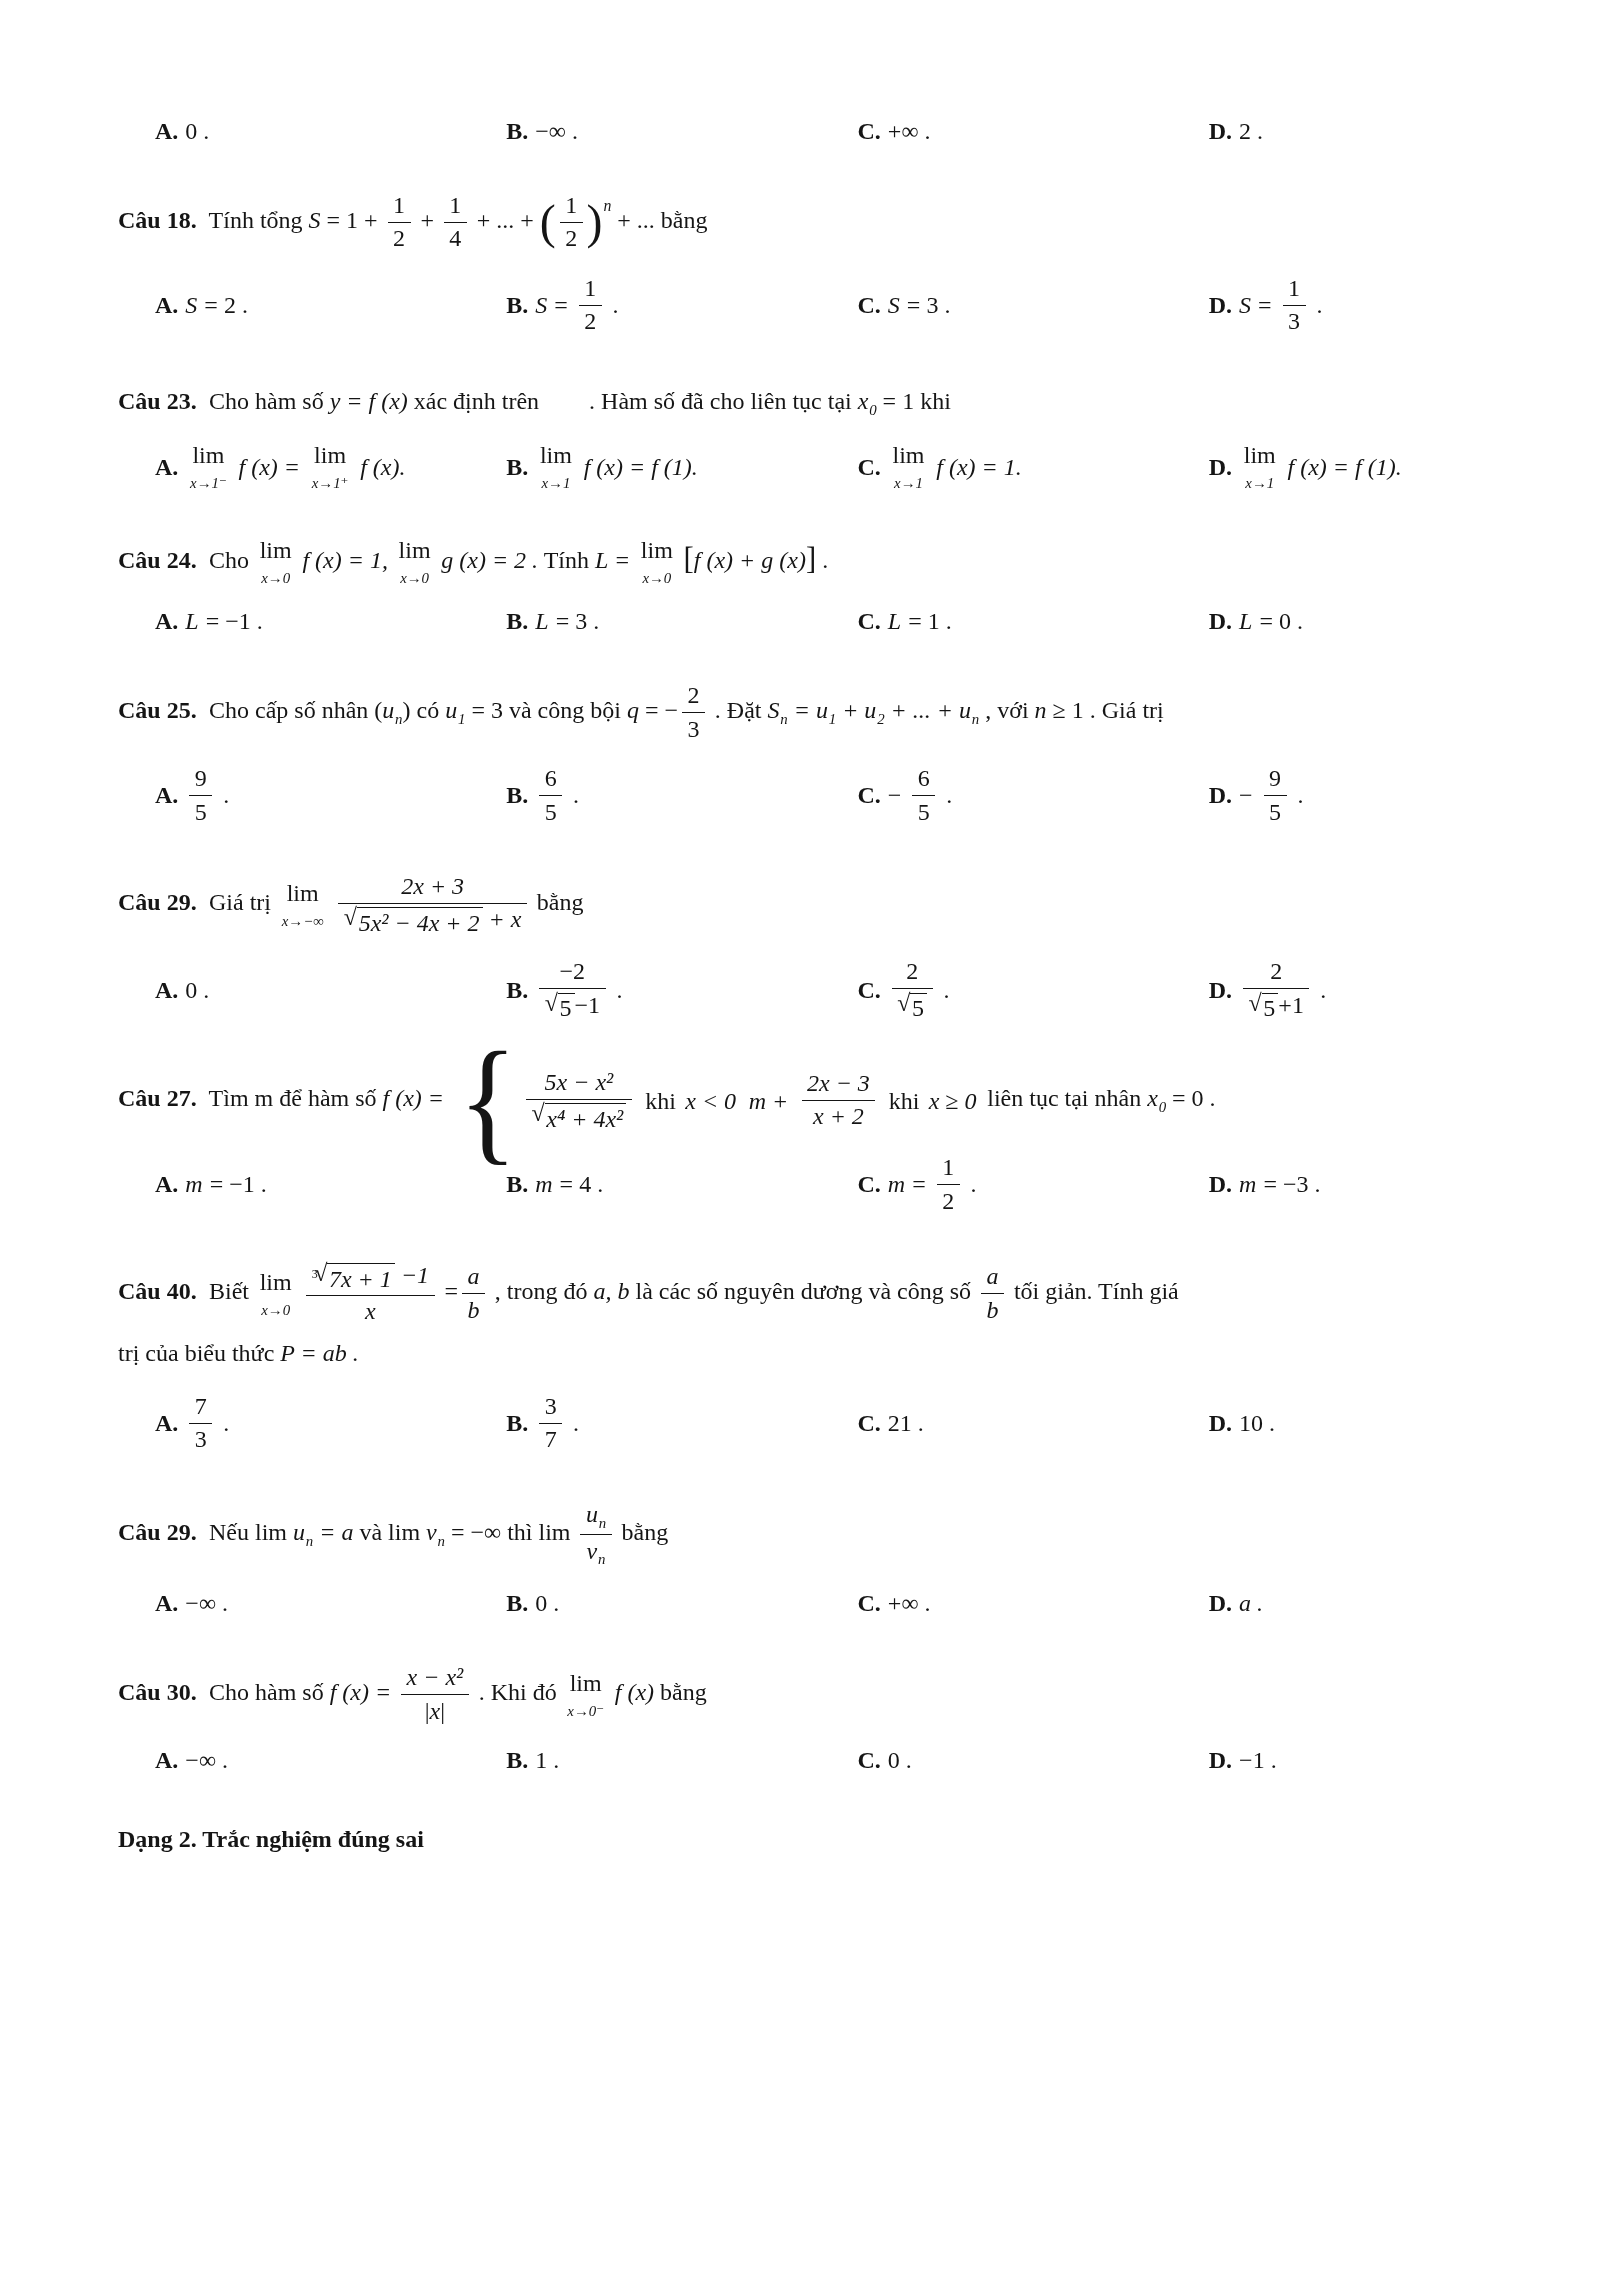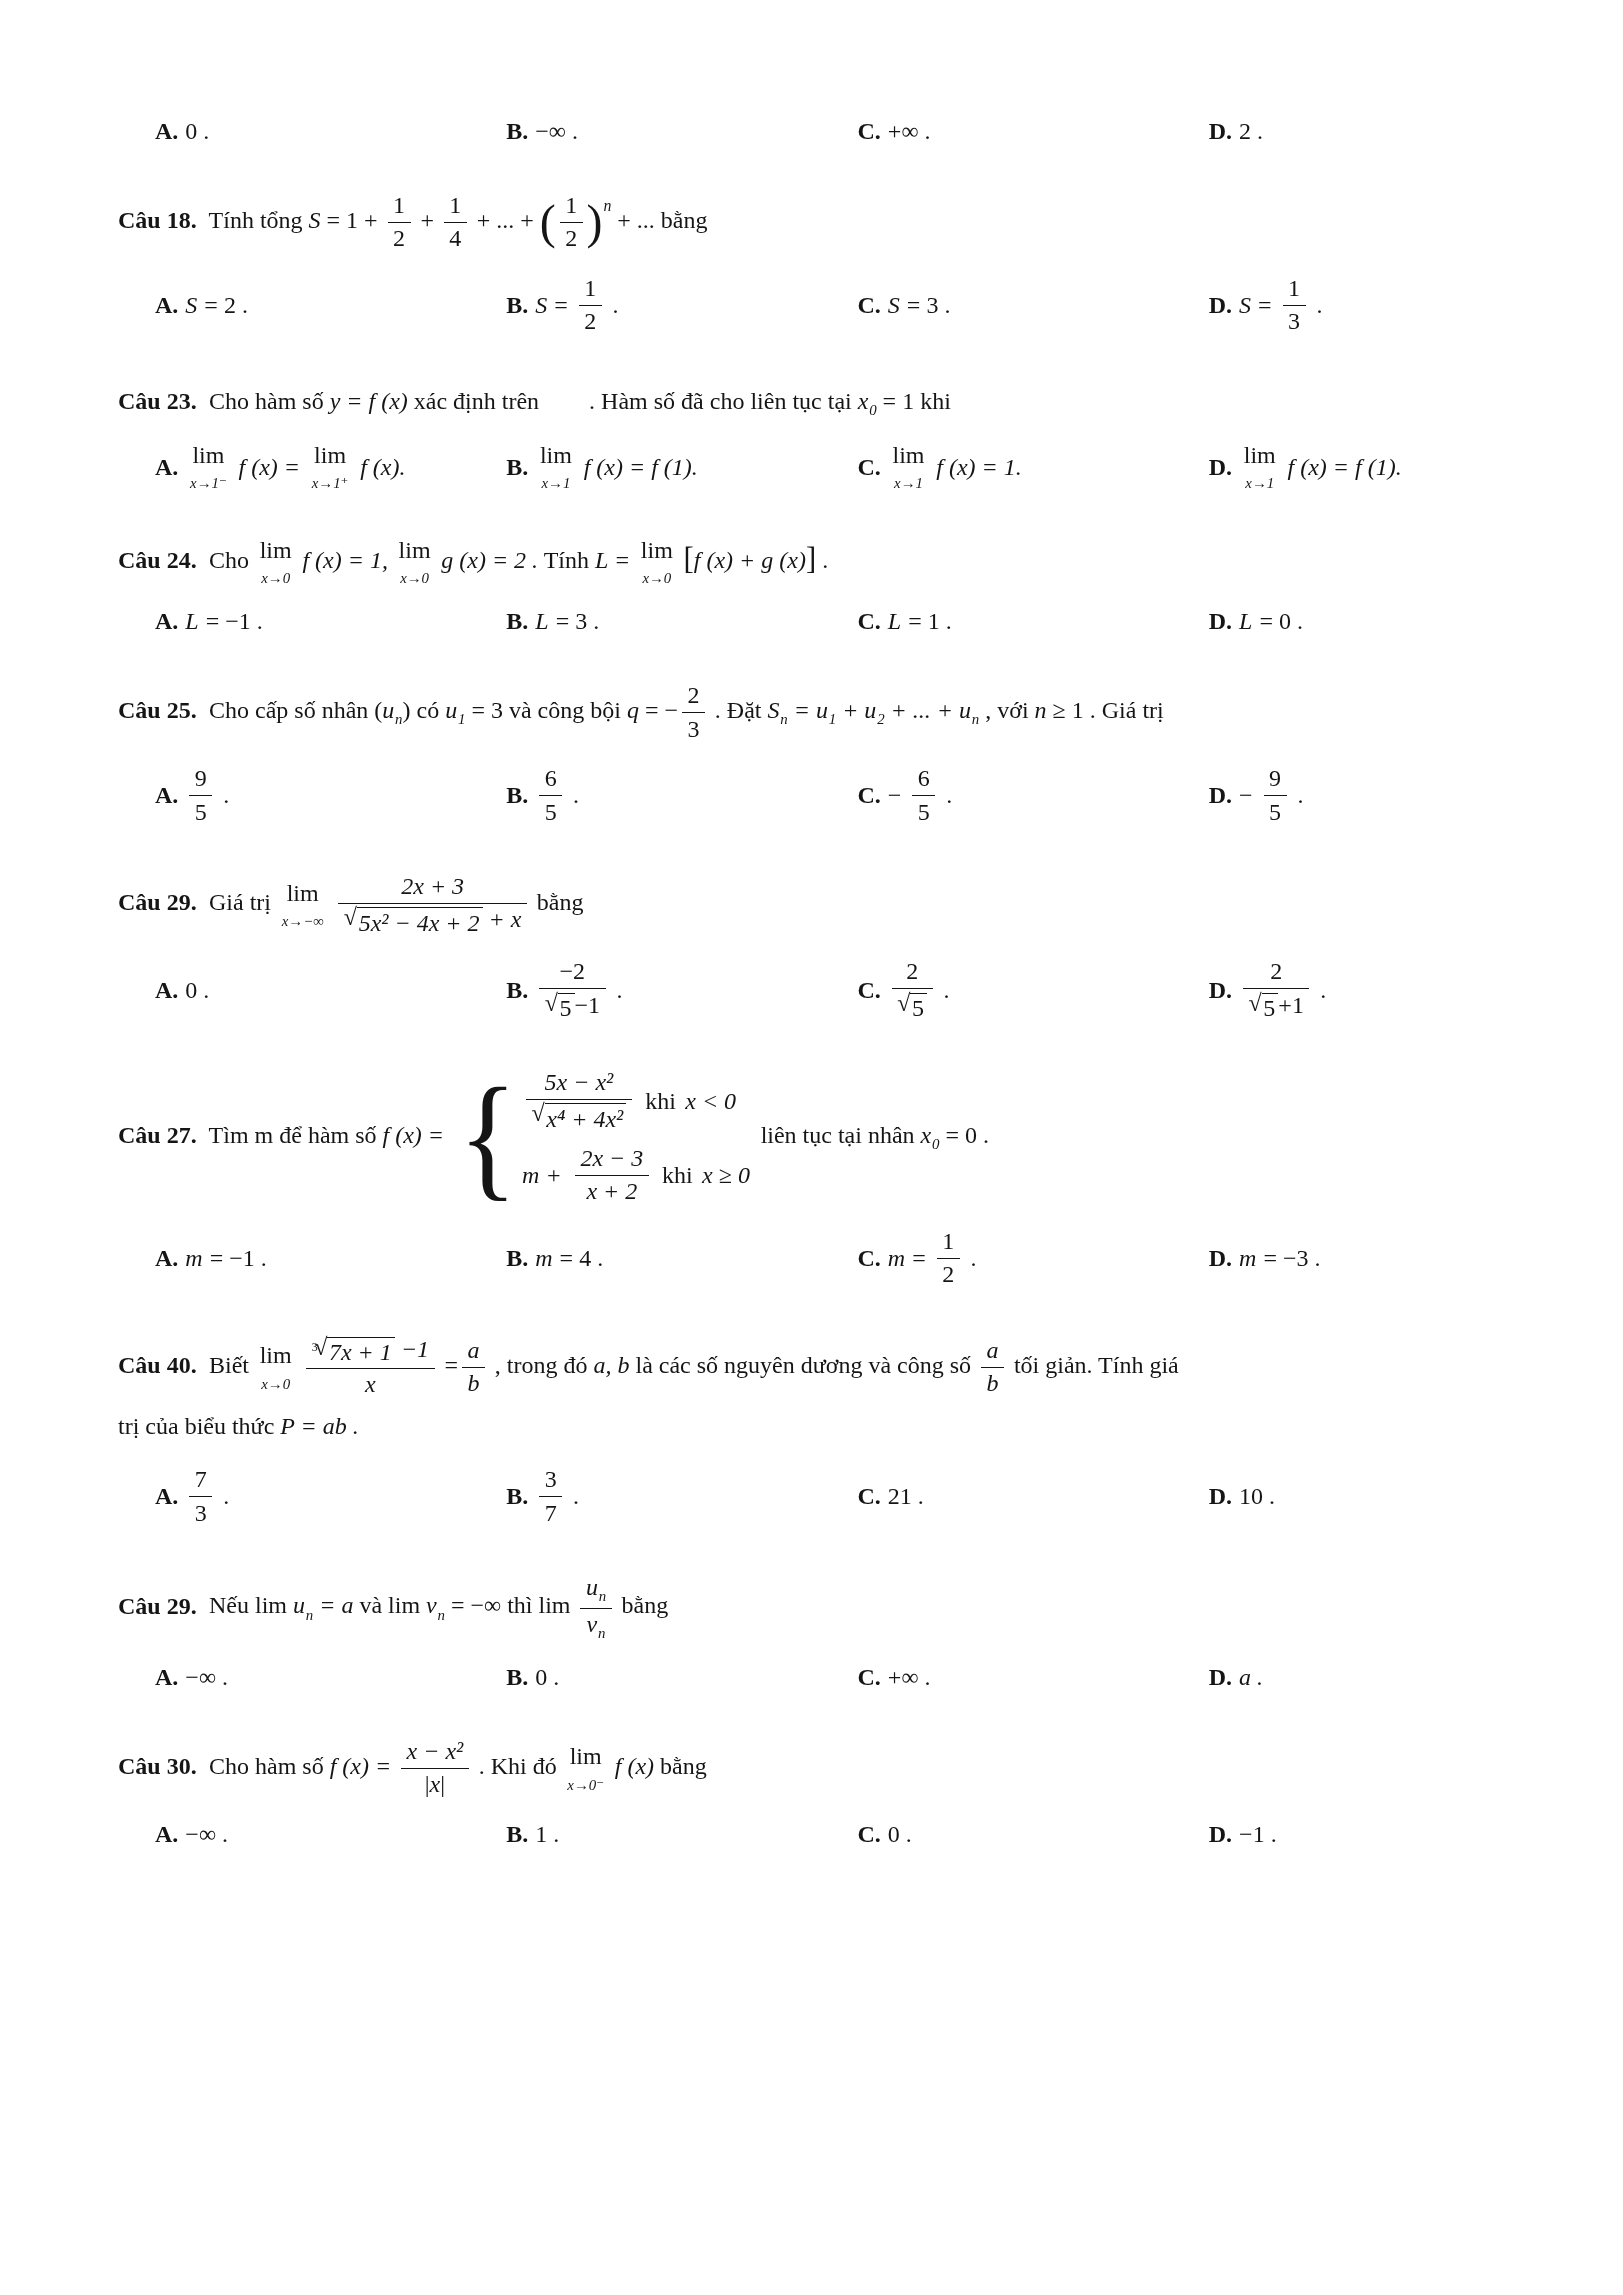--- a/index.html
+++ b/index.html
@@ -35,21 +35,21 @@
 
   
   .sqrt { display:inline-flex; align-items:flex-start; white-space:nowrap; }
   .sqrt .rs { line-height:1; transform:translateY(-1.6px); }
   .sqrt .rb { border-top:1.6px solid currentColor; padding:1.6px 3.1px 0 1.6px; line-height:1.1; }
   .ridx { font-size:0.5em; position:relative; top:-0.45em; margin-right:-0.3em; }
 
   
   .cases { display:inline-flex; align-items:center; vertical-align:middle; margin:0 4.7px; }
   .brace { font-size:137px; line-height:0; display:inline-block; transform:scaleX(0.9); margin-right:1.6px; font-weight:400; }
-  .crows { display:inline-flex; flex-direction:column; gap:12.6px;justify-content:space-between; }
+  .crows { display:inline-flex; gap:12.6px;justify-content:space-between; }
   .crow { display:flex; align-items:center; gap:9.4px; white-space:nowrap; }
 
   
   .bigp { font-size:2em; line-height:0; vertical-align:middle; }
   .pexp { font-size:0.66em; font-style:italic; position:relative; top:-1.05em; margin-left:0.8px; }
   .bigb { font-size:1.28em; line-height:0; vertical-align:-0.06em; }
 
   sub.vs { font-size:0.62em; font-style:italic; margin-left:0.8px; }
   .gap { display:inline-block; width:38px; }
   .footer { font-weight:700; line-height:1.5; }
@@ -547,15 +547,16 @@
           <span class="ob">C.</span>
           <span>0 .</span>
         </span>
       <span class="opt">
           <span class="ob">D.</span>
           <span>−1 .</span>
         </span>
     </div>
   </div>
 
+  <div class="footer">Dạng 2. Trắc nghiệm đúng sai</div>
 
 </div>
 
 
 </body></html>

